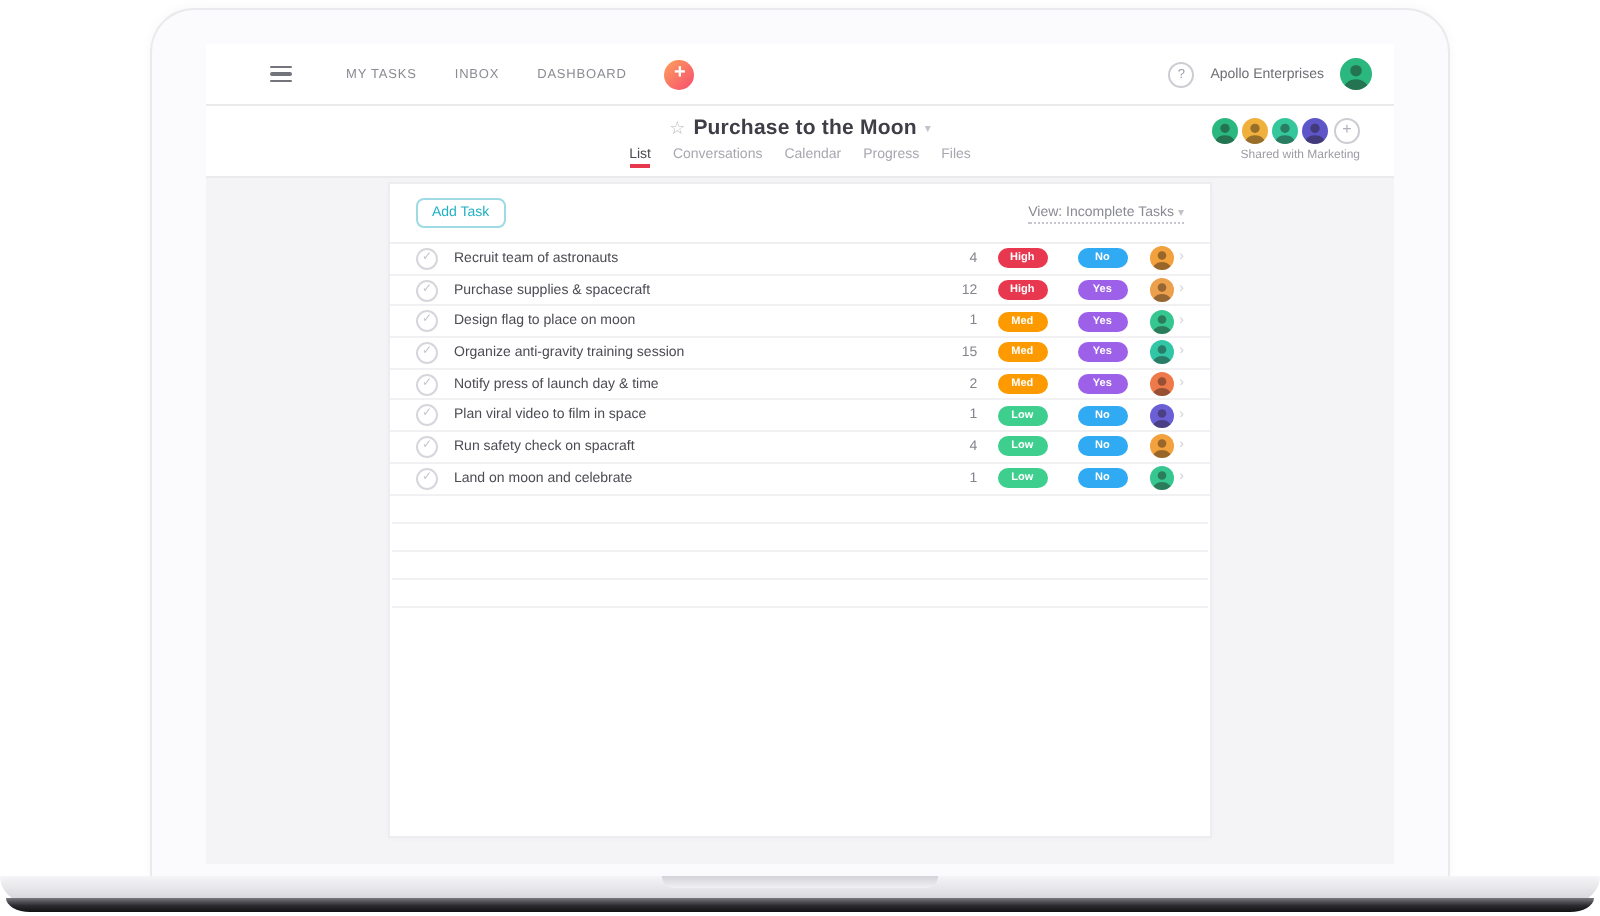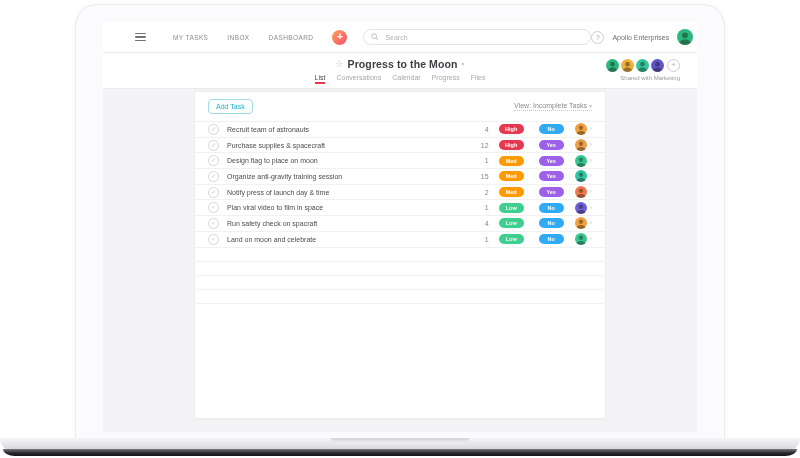--- a/index.html
+++ b/index.html
@@ -134,43 +134,36 @@
           <i></i>
           <i></i>
           <i></i>
         </div>
       <div class="top-nav">
           <span>MY TASKS</span>
           <span>INBOX</span>
           <span>DASHBOARD</span>
         </div>
       <div class="add-btn">+</div>
-      <div class="search">
-        <svg width="8" height="8" viewBox="0 0 10 10">
-          <circle cx="4" cy="4" r="3" fill="none" stroke="#b5b5bd" stroke-width="1.1"></circle>
-          <line x1="6.3" y1="6.3" x2="9" y2="9" stroke="#b5b5bd" stroke-width="1.1"></line>
-        </svg>
-        <input placeholder="Search" style="">
-      </div>
       <div class="top-right">
         <div class="help-circle">?</div>
         <span class="org-name">Apollo Enterprises</span>
         <div class="avatar" id="topbar-avatar" style="background: rgb(42, 184, 126);">
             <svg viewBox="0 0 24 24">
               <circle cx="12" cy="9.5" r="4.3" fill="rgba(30,22,18,.42)"></circle>
               <path d="M2.5 24.5c0-5.3 4.3-8.6 9.5-8.6s9.5 3.3 9.5 8.6z" fill="rgba(30,22,18,.42)"></path>
             </svg>
           </div>
       </div>
     </div>
 
     <div class="proj-header">
       <div class="title-row">
         <span class="star-icon">☆</span>
-        <span class="proj-title">Progress to the Moon</span>
+        <span class="proj-title">Purchase to the Moon</span>
         <span class="caret">▾</span>
       </div>
       <div class="tabs">
           <span class="tab active">List</span>
           <span class="tab">Conversations</span>
           <span class="tab">Calendar</span>
           <span class="tab">Progress</span>
           <span class="tab">Files</span>
         </div>
       <div class="share-block">

